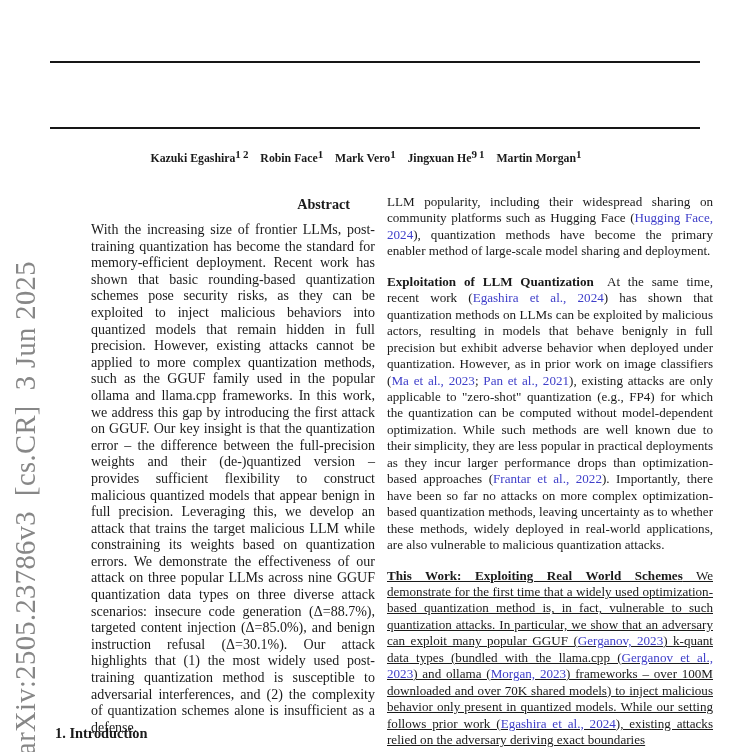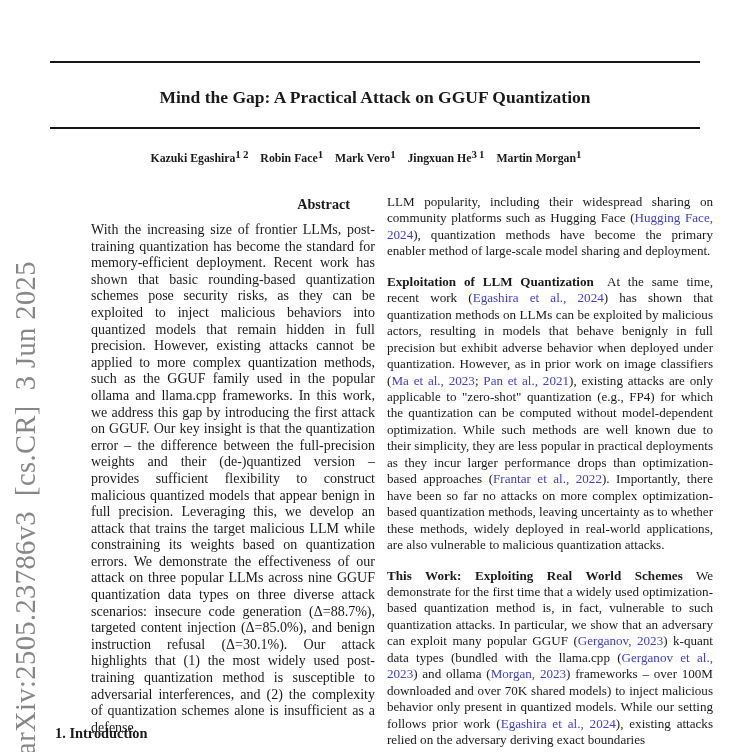--- a/index.html
+++ b/index.html
@@ -61,40 +61,39 @@
     font-size: 14.4px; font-weight: bold;
   }
 
   .col-right {
     position: absolute; left: 387px; top: 194px; width: 326px;
     font-size: 13.1px; line-height: 16.45px;
     text-align: justify;
     hyphens: auto; -webkit-hyphens: auto;
   }
   .col-right p { margin: 0 0 14px 0; }
-  .col-right p:last-child { margin-bottom: 0; }
+  .col-right p:last-child { margin-bottom: 0; text-decoration: underline; }
 
   .b { font-weight: bold; }
   .cite { color: var(--cite, #3e3ec9); }
   .sup {}
 </style>
 </head>
 <body>
 
 <div class="page">
 
   <div class="arxiv-watermark">arXiv:2505.23786v3&nbsp;&nbsp;[cs.CR]&nbsp;&nbsp;3 Jun 2025</div>
 
   <div class="rule rule-top"></div>
 
-  <h1 class="paper-title" style="margin:0;">Mind the Gap: A Practical Attack on GGUF Quantization</h1>
 
   <div class="rule rule-bottom"></div>
 
-  <div class="author-line"><span>Kazuki Egashira</span><span class="sup">1 2</span><span>  Robin Face</span><span class="sup">1</span><span>  Mark Vero</span><span class="sup">1</span><span>  Jingxuan He</span><span class="sup">3 1</span><span>  Martin Morgan</span><span class="sup">1</span></div>
+  <div class="author-line"><span>Kazuki Egashira</span><span class="sup">1 2</span><span>  Robin Face</span><span class="sup">1</span><span>  Mark Vero</span><span class="sup">1</span><span>  Jingxuan He</span><span class="sup">9 1</span><span>  Martin Morgan</span><span class="sup">1</span></div>
 
   <div class="col-left">
     <div class="abstract-heading">Abstract</div>
     <div class="abstract-body">With the increasing size of frontier LLMs, post-training quantization has become the standard for memory-efficient deployment. Recent work has shown that basic rounding-based quantization schemes pose security risks, as they can be exploited to inject malicious behaviors into quantized models that remain hidden in full precision. However, existing attacks cannot be applied to more complex quantization methods, such as the GGUF family used in the popular ollama and llama.cpp frameworks. In this work, we address this gap by introducing the first attack on GGUF. Our key insight is that the quantization error – the difference between the full-precision weights and their (de-)quantized version – provides sufficient flexibility to construct malicious quantized models that appear benign in full precision. Leveraging this, we develop an attack that trains the target malicious LLM while constraining its weights based on quantization errors. We demonstrate the effectiveness of our attack on three popular LLMs across nine GGUF quantization data types on three diverse attack scenarios: insecure code generation (Δ=88.7%), targeted content injection (Δ=85.0%), and benign instruction refusal (Δ=30.1%). Our attack highlights that (1) the most widely used post-training quantization method is susceptible to adversarial interferences, and (2) the complexity of quantization schemes alone is insufficient as a defense.</div>
     <div class="intro-heading">1. Introduction</div>
   </div>
 
   <div class="col-right">
     <p><span>LLM popularity, including their widespread sharing on community platforms such as Hugging Face (</span><span class="cite">Hugging Face, 2024</span><span>), quantization methods have become the primary enabler method of large-scale model sharing and deployment.</span></p>
     <p><span class="b">Exploitation of LLM Quantization</span><span> At the same time, recent work (</span><span class="cite">Egashira et al., 2024</span><span>) has shown that quantization methods on LLMs can be exploited by malicious actors, resulting in models that behave benignly in full precision but exhibit adverse behavior when deployed under quantization. However, as in prior work on image classifiers (</span><span class="cite">Ma et al., 2023</span><span>; </span><span class="cite">Pan et al., 2021</span><span>), existing attacks are only applicable to "zero-shot" quantization (e.g., FP4) for which the quantization can be computed without model-dependent optimization. While such methods are well known due to their simplicity, they are less popular in practical deployments as they incur larger performance drops than optimization-based approaches (</span><span class="cite">Frantar et al., 2022</span><span>). Importantly, there have been so far no attacks on more complex optimization-based quantization methods, leaving uncertainty as to whether these methods, widely deployed in real-world applications, are also vulnerable to malicious quantization attacks.</span></p>

